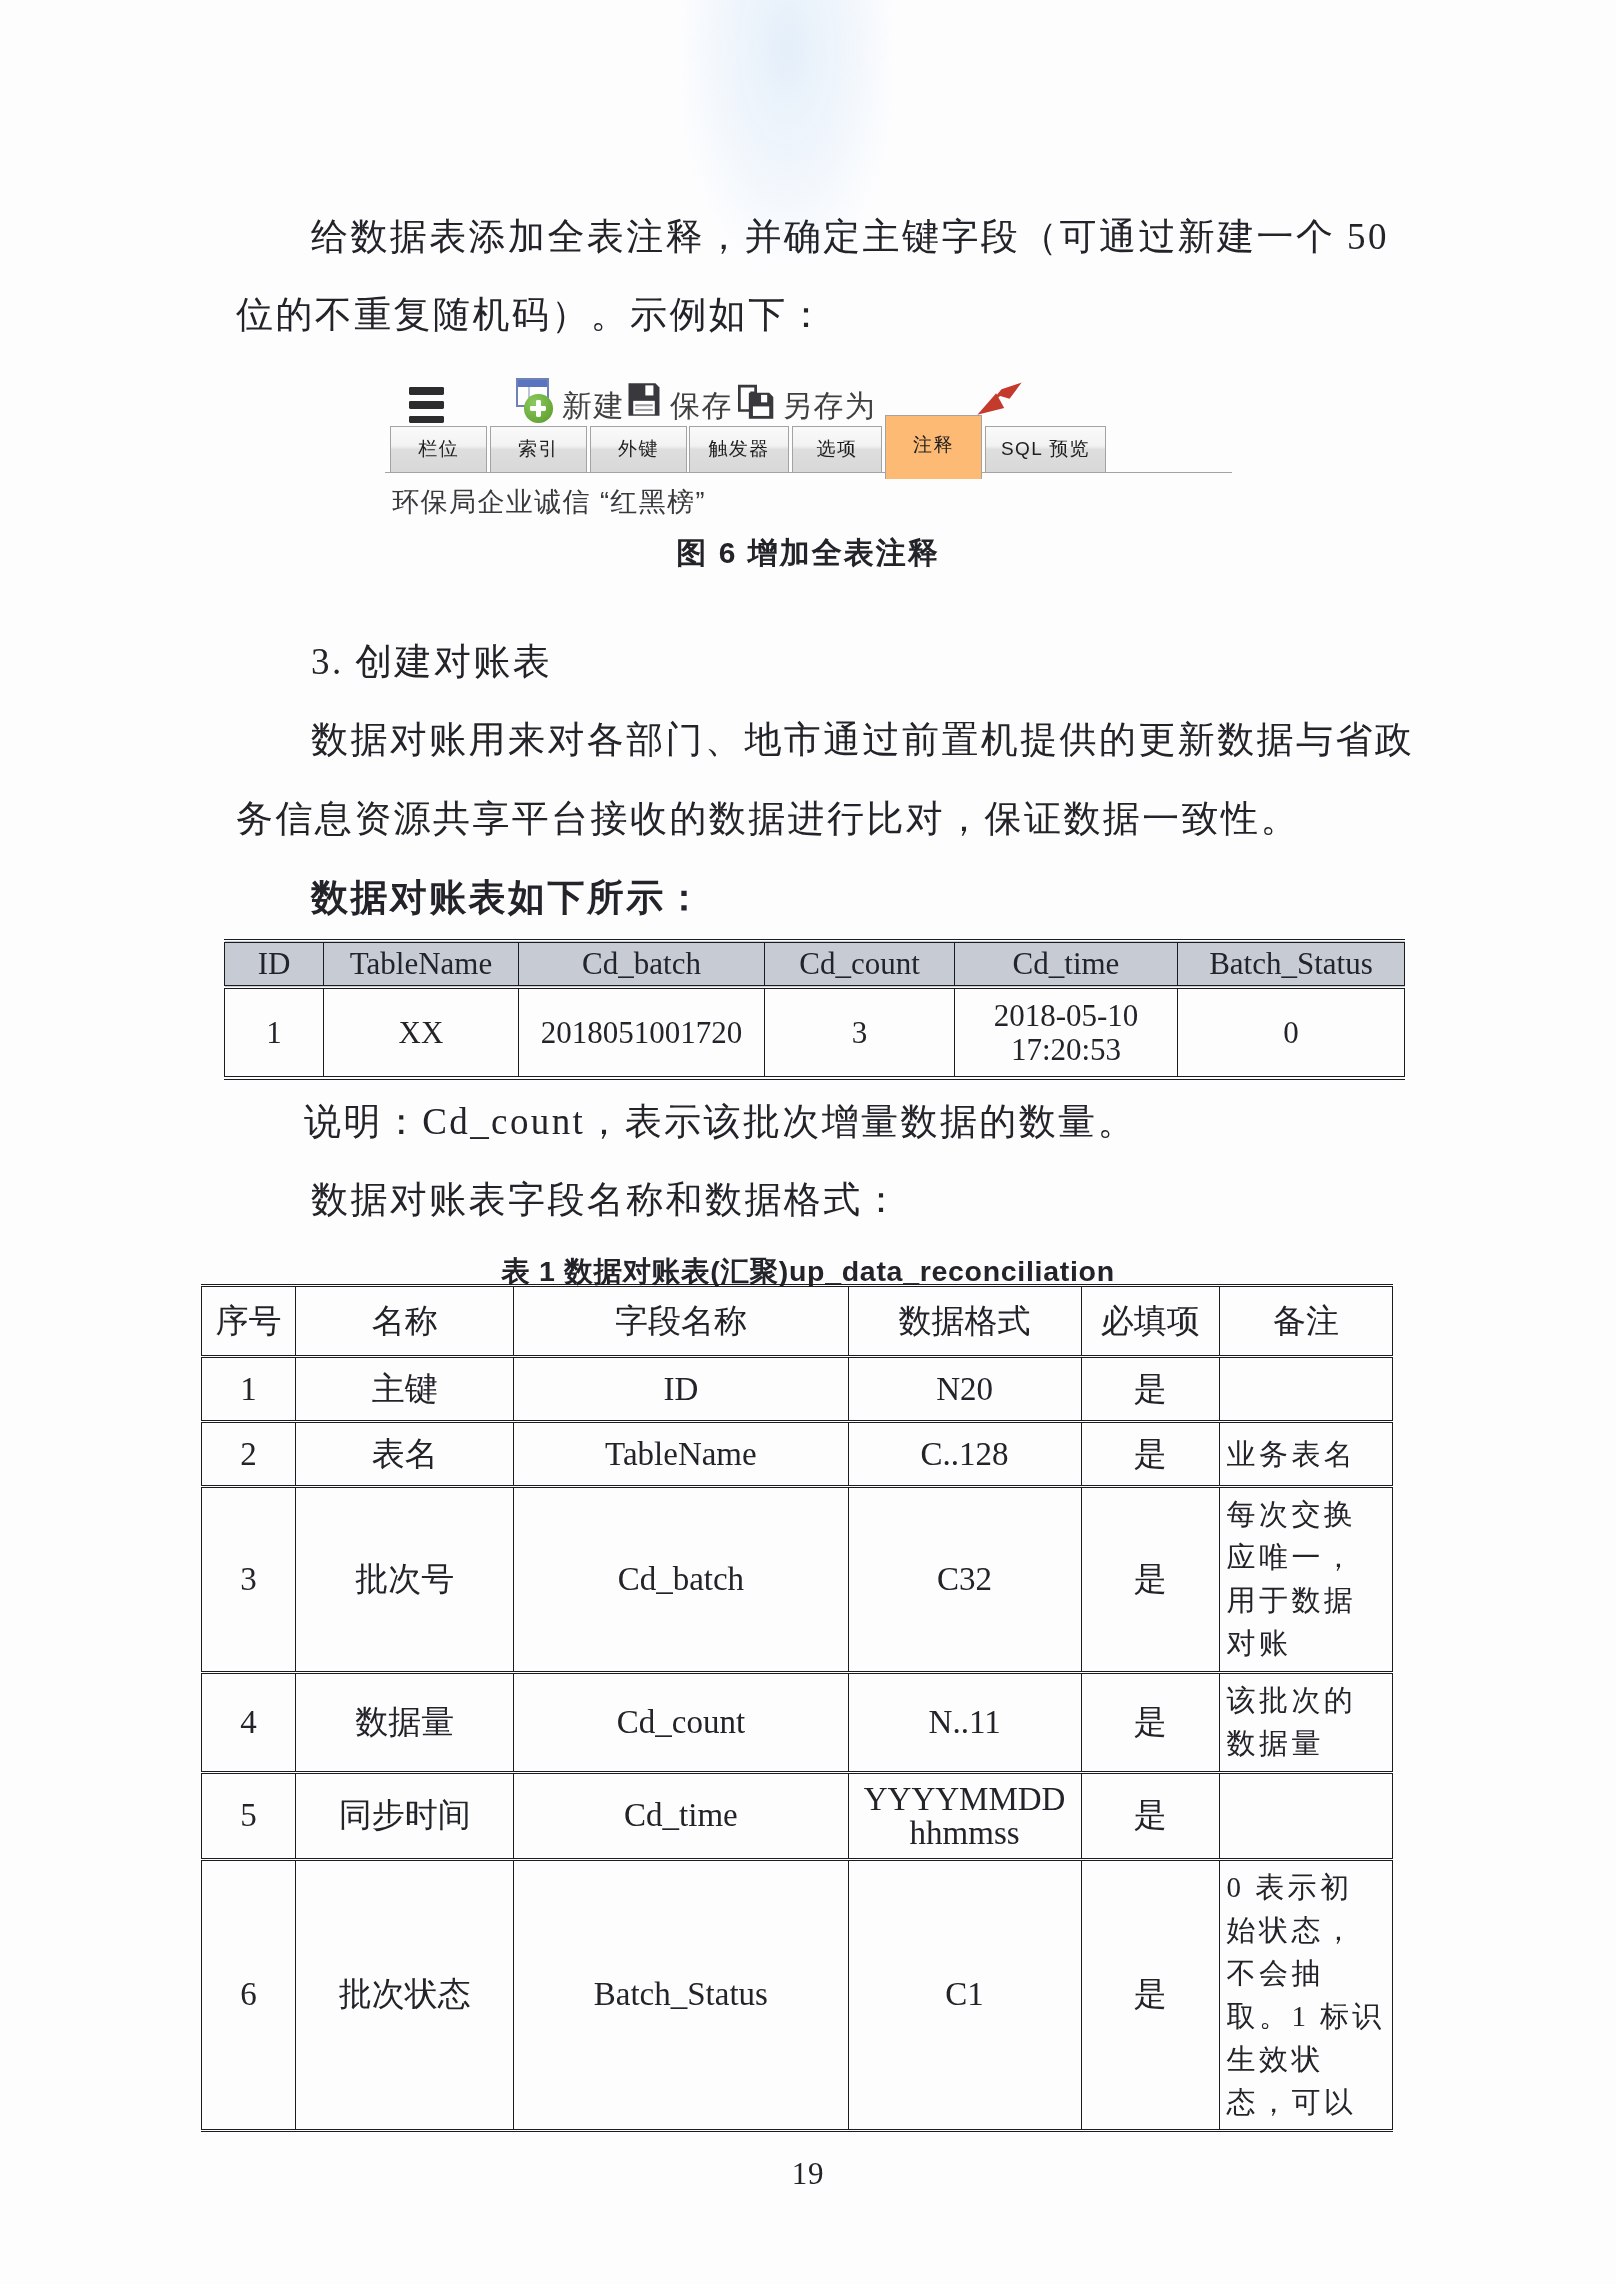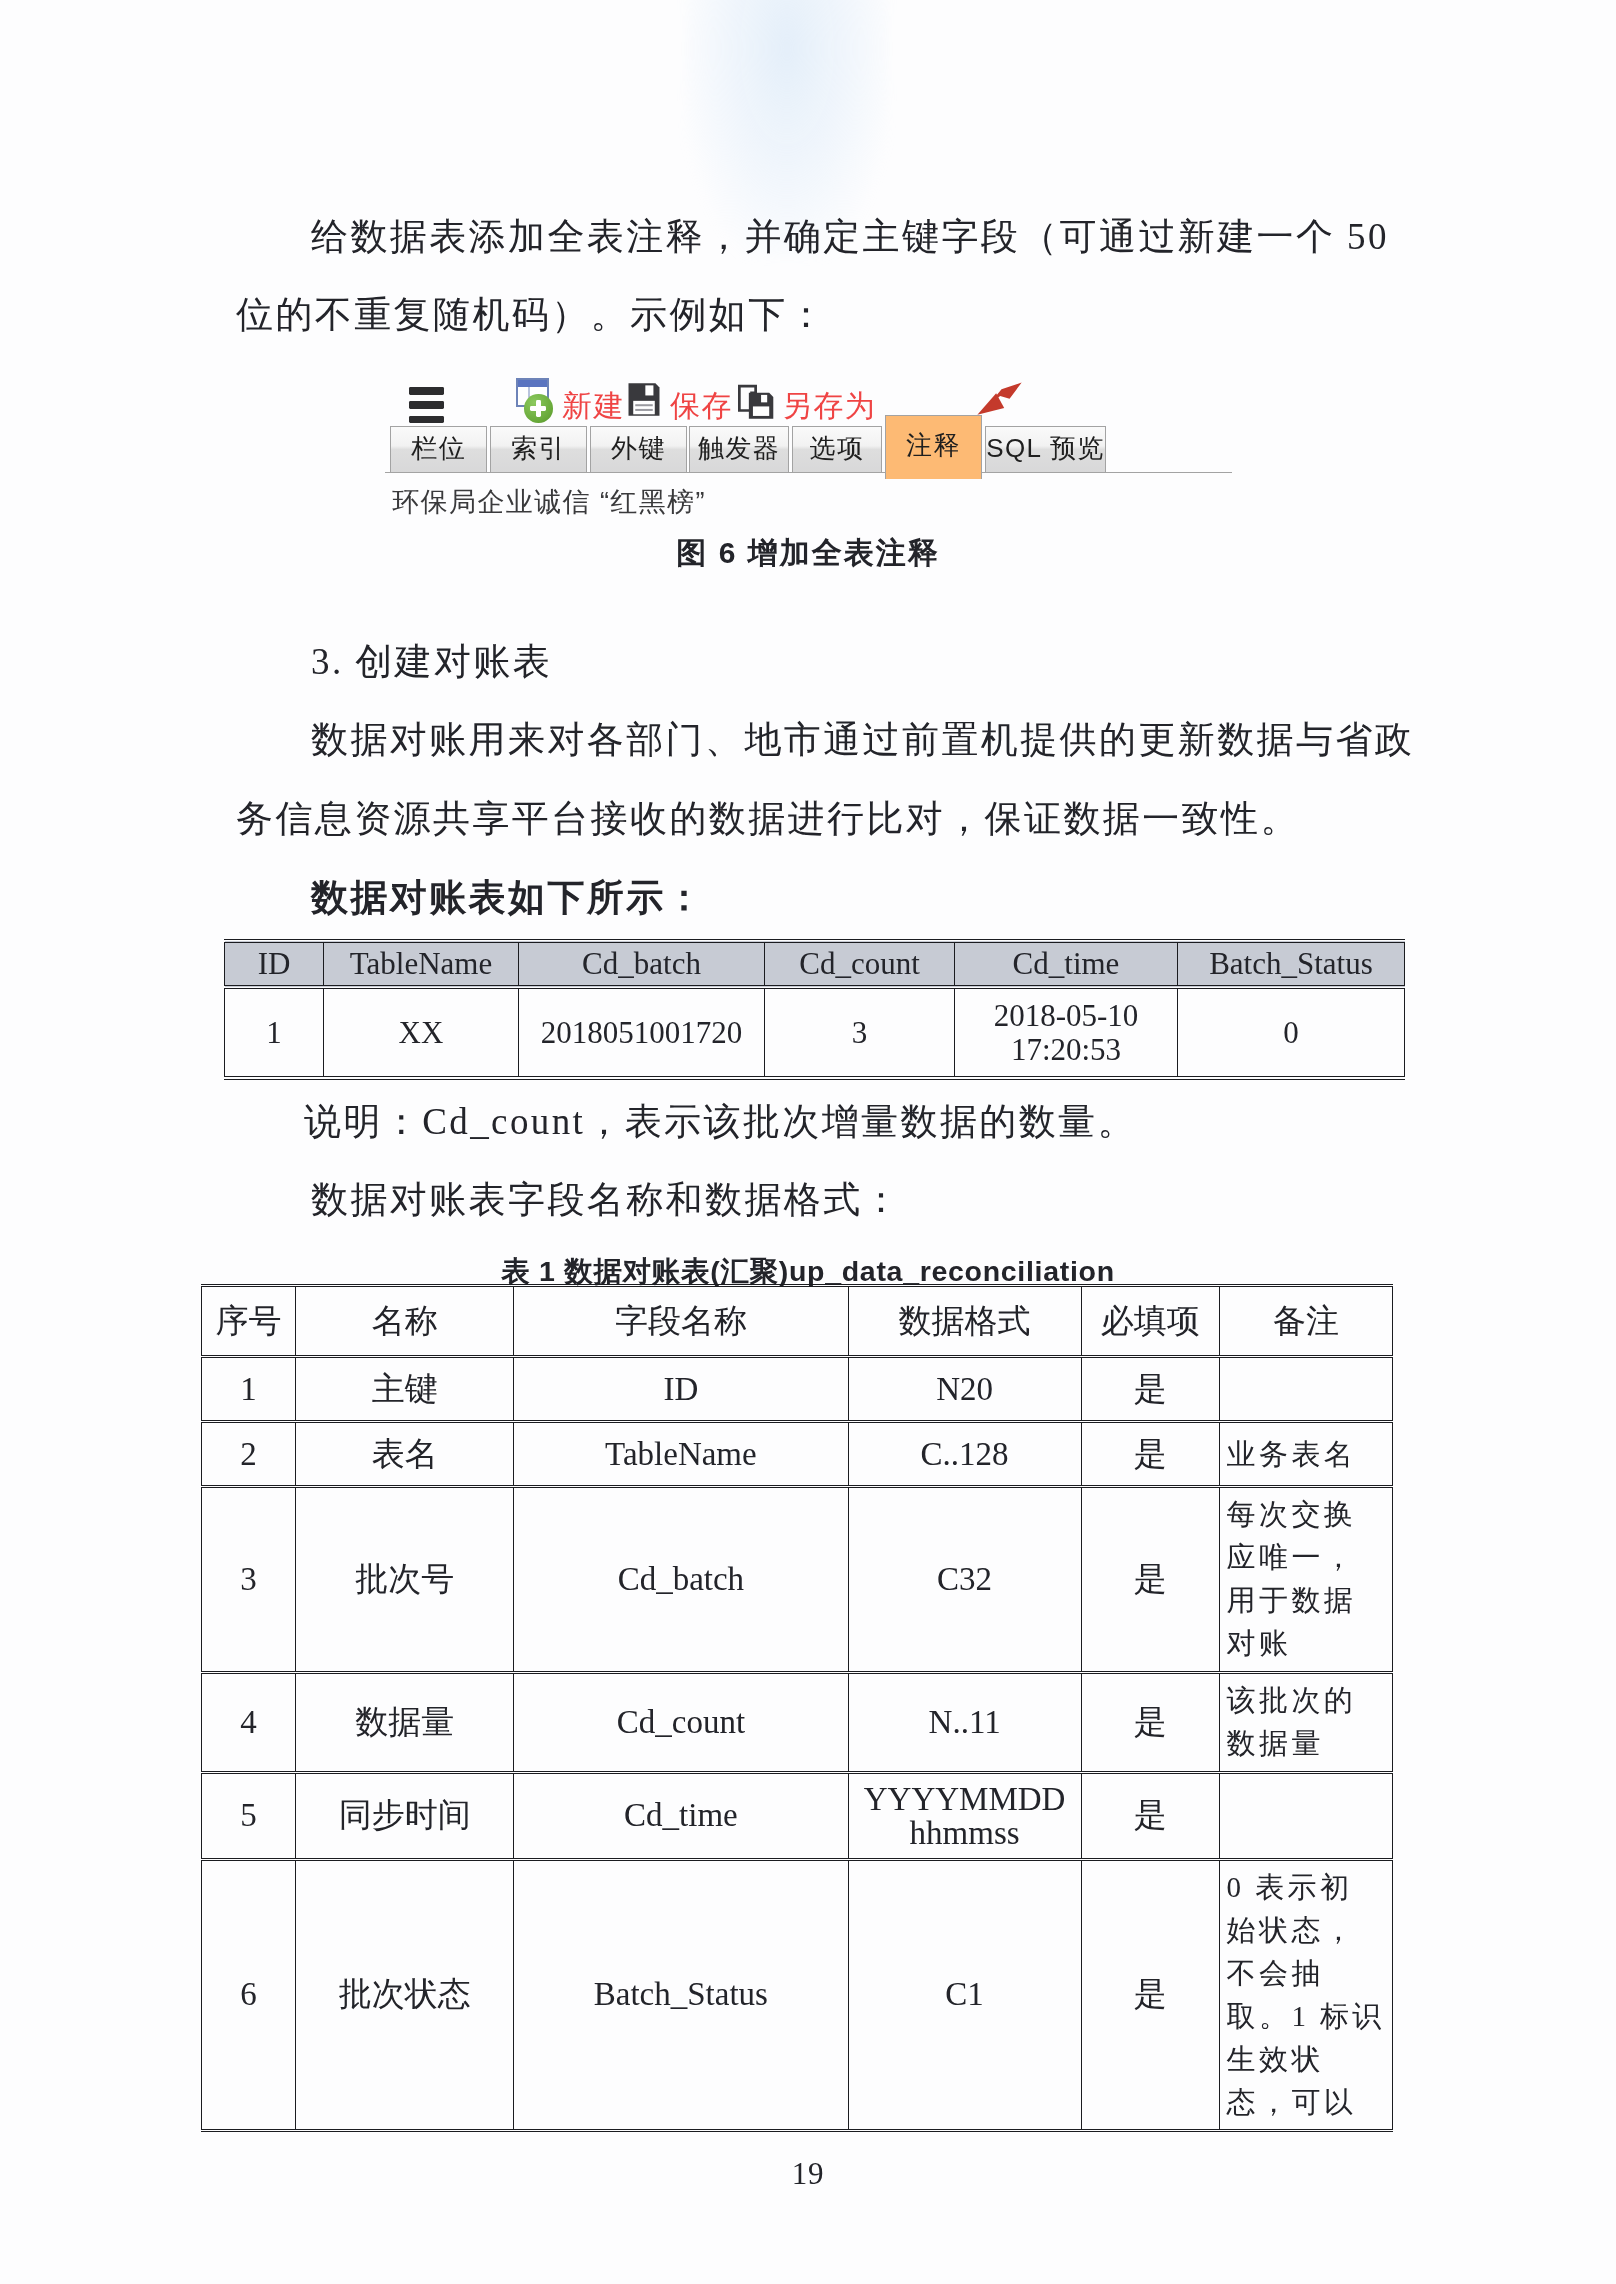--- a/index.html
+++ b/index.html
@@ -38,21 +38,21 @@
   
   .shot { position:absolute; left:380px; top:370px; width:896px; height:197px; }
   .shot .hamburger { position:absolute; left:29px; top:17px; width:35px; height:42px; }
   .shot .hamburger span {
     display:block; width:35px; height:7.5px; background:#2c2c2e;
     border-radius:1.4px; margin-bottom:6.8px;
   }
   .tool-label {
     position:absolute; top:17.6px;
     font-family:"Liberation Sans","DejaVu Sans",sans-serif;
-    font-size:30px; color:#ef4444; letter-spacing:1.4px; line-height:35px;
+    font-size:30px; color:#404040; letter-spacing:1.4px; line-height:35px;
     white-space:nowrap;
     text-align:center;
   }
   .grid-icon {
     position:absolute; left:136px; top:8.1px; width:33px; height:28.5px;
     border:2px solid #6d83b8; background:#fff;
   }
   .grid-icon::before {
     content:""; position:absolute; left:0; top:0; right:0; height:6.8px; background:#5a74c0;
   }
@@ -68,21 +68,21 @@
   }
   .plus-circle::before { left:6.1px; top:11.5px; width:16.3px; height:5.4px; }
   .plus-circle::after  { left:11.5px; top:6.1px; width:5.4px; height:16.3px; }
   .icon-svg { position:absolute; top:12.2px; }
 
   .tab {
     position:absolute; top:56px; height:47px;
     background:linear-gradient(180deg,#fafafa 0%,#f2f2f2 42%,#dedede 50%,#d8d8d9 100%);
     border:1.4px solid #a3a3a3;
     font-family:"Liberation Sans","DejaVu Sans",sans-serif;
-    font-size:26px; color:#1f1f1f; text-align:center; line-height:43px;
+    font-size:19px; color:#1f1f1f; text-align:center; line-height:43px;
     letter-spacing:1.4px; z-index:2; white-space:nowrap;
   }
   .tab.active {
     top:45px; height:64px; background:#fdba74; border-bottom:none;
     line-height:58px; z-index:4;
   }
   .tabline {
     position:absolute; left:5.4px; top:102px; width:847px; height:1.4px;
     background:#a3a3a3; z-index:1;
   }

